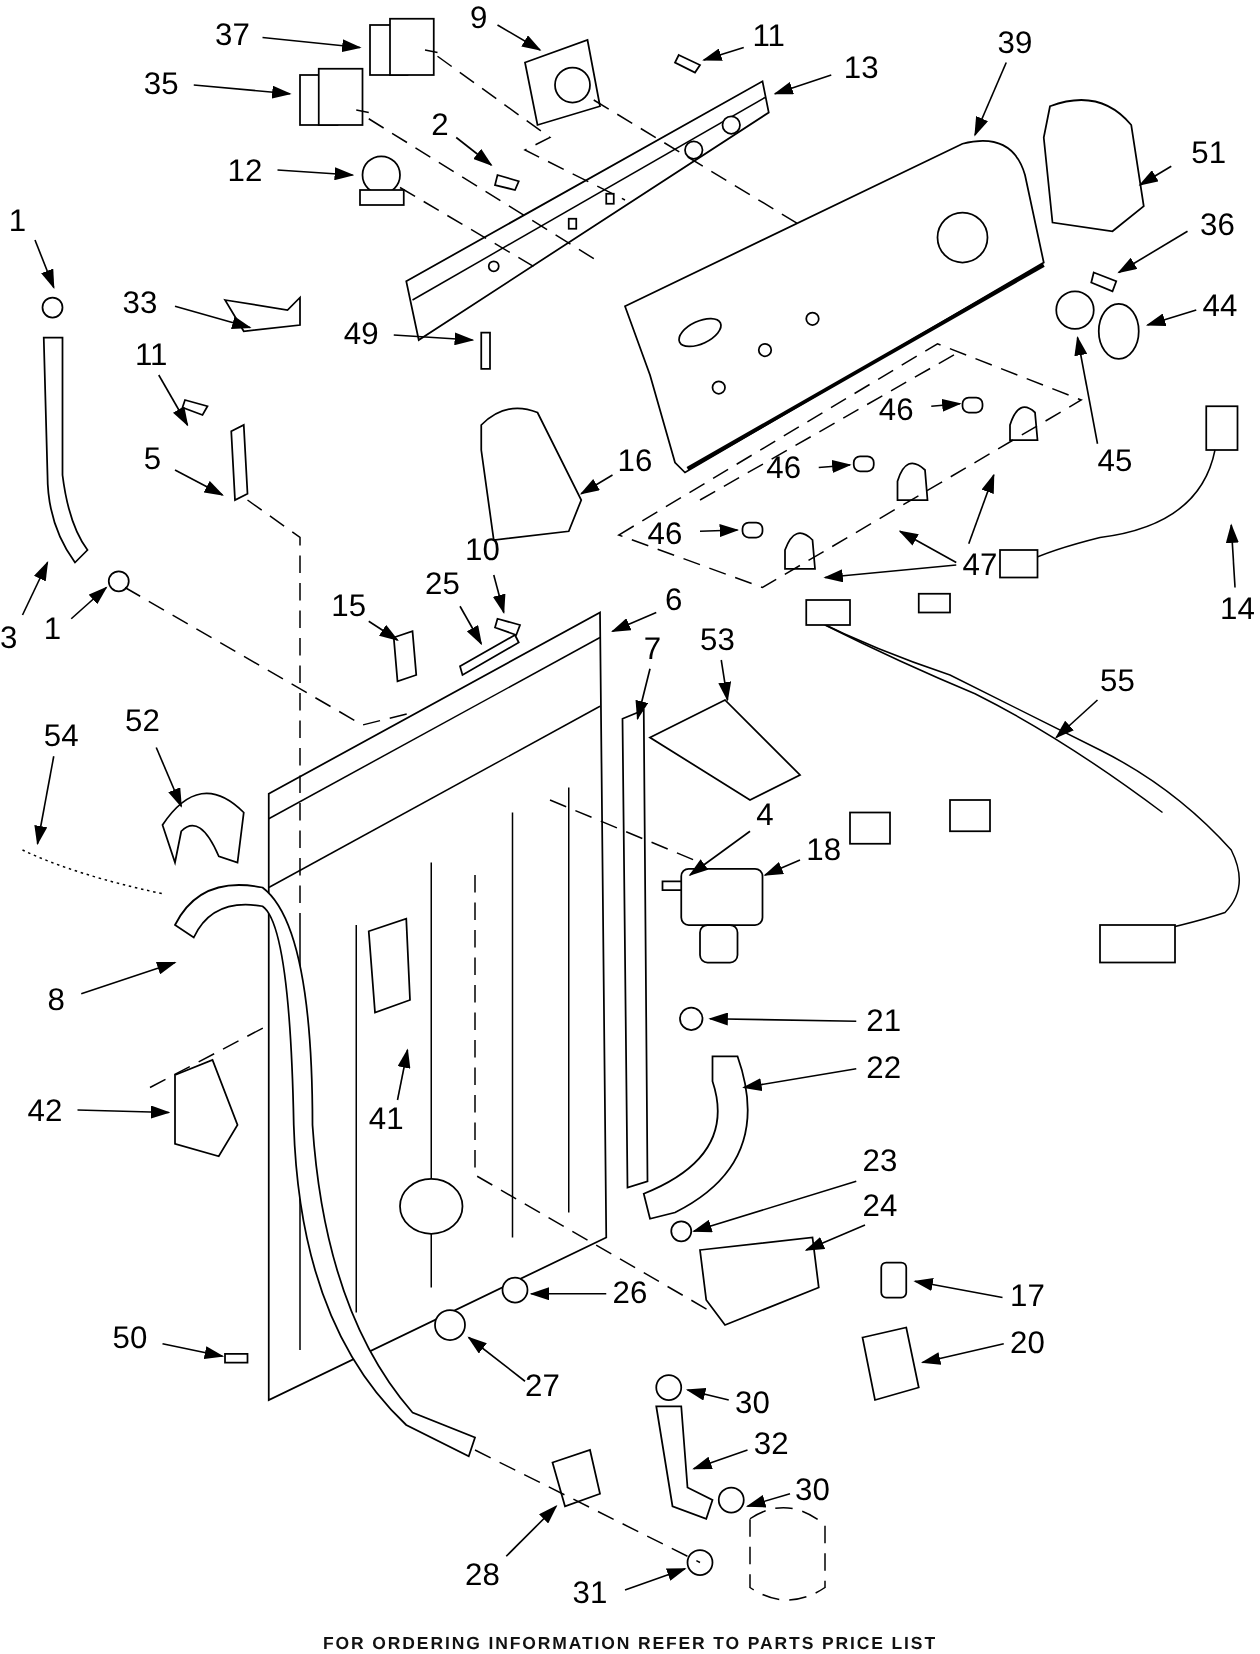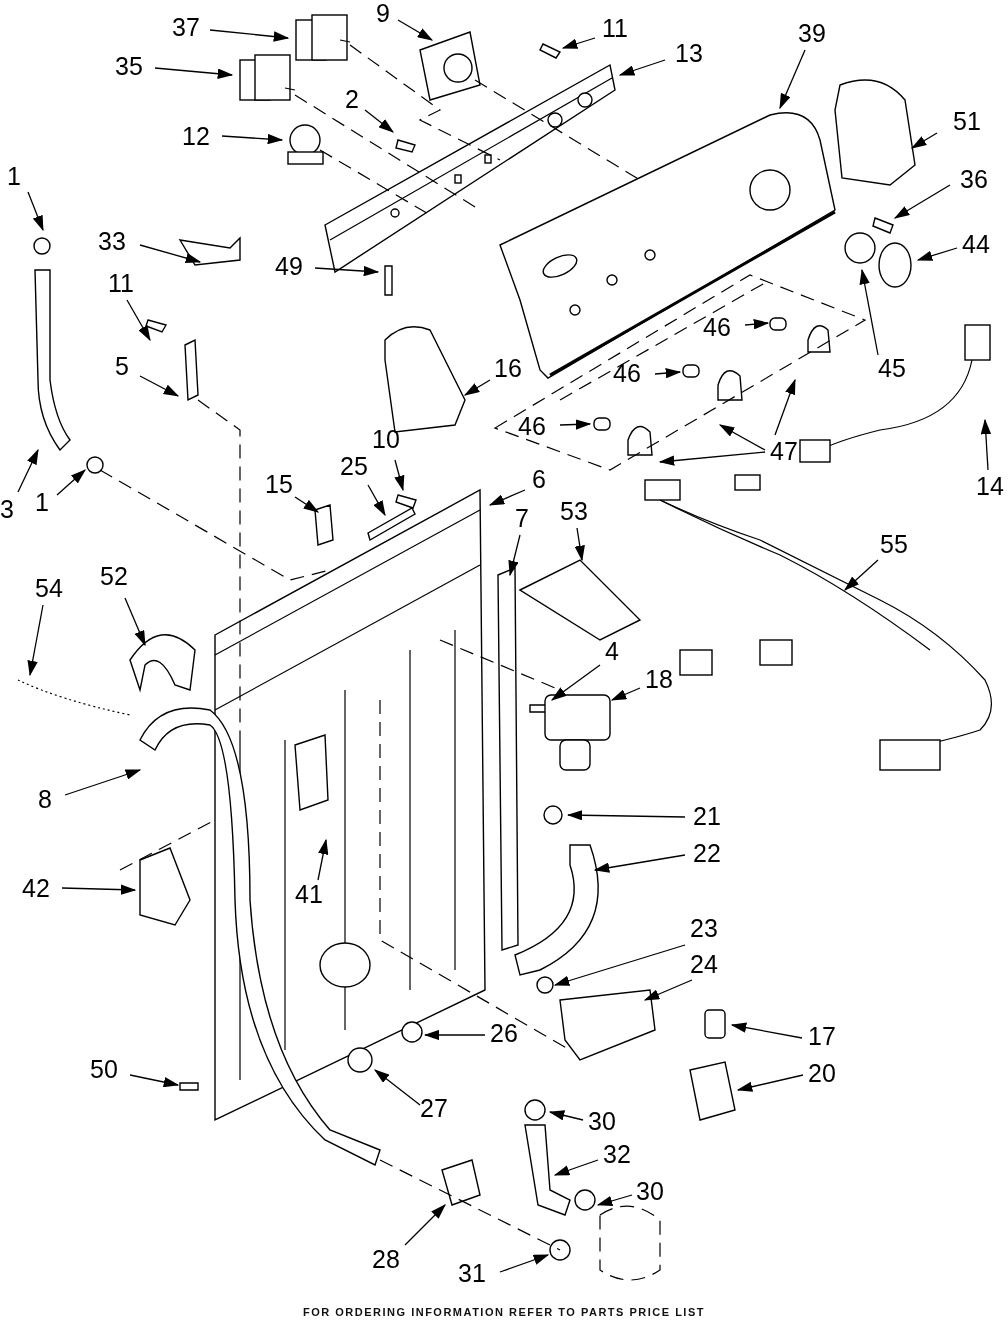--- a/index.html
+++ b/index.html
@@ -4,21 +4,21 @@
 <style>
   html,body{margin:0;padding:0;background:#fff;}
   body{width:1008px;height:1323px;position:relative;overflow:hidden;font-family:"Liberation Sans",sans-serif;}
   #diagram{position:absolute;left:0;top:0;width:1008px;height:1323px;}
   .lbl{font-family:"Liberation Sans",sans-serif;font-size:25px;fill:#000;}
   .part{fill:#fff;stroke:#000;stroke-width:1.4;}
   .thin{fill:none;stroke:#000;stroke-width:1.2;}
   .dash{fill:none;stroke:#000;stroke-width:1.2;stroke-dasharray:14 8;}
   .arrow{fill:none;stroke:#000;stroke-width:1.3;}
   .heavy{fill:none;stroke:#000;stroke-width:3;}
-  #footer{position:absolute;left:0;width:1008px;top:1306px;text-align:center;font-family:"Liberation Sans",sans-serif;font-weight:bold;font-size:11px;letter-spacing:1.5px;color:#111;}
+  #footer{position:absolute;left:0;width:1008px;top:1306px;text-align:center;font-family:"Liberation Sans",sans-serif;font-weight:bold;font-size:14px;letter-spacing:1.5px;color:#111;}
 </style>
 </head>
 <body>
 
 <svg id="diagram" viewBox="0 0 1008 1323" xmlns="http://www.w3.org/2000/svg">
   <defs>
     <marker id="ah" markerWidth="12" markerHeight="8" refX="11" refY="4" orient="auto">
       <path d="M0,0 L12,4 L0,8 z" fill="#000"></path>
     </marker>
   </defs>

